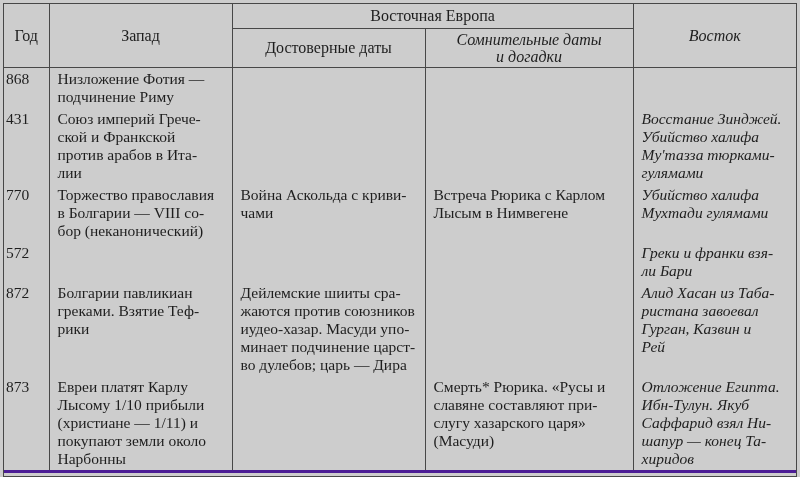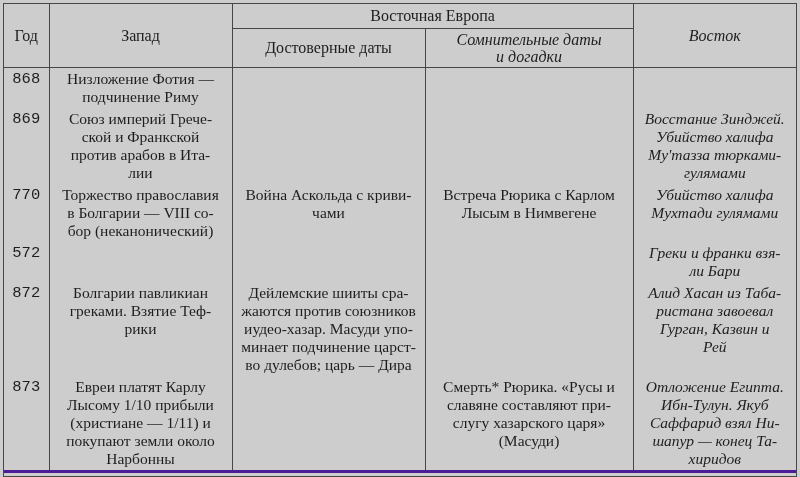--- a/index.html
+++ b/index.html
@@ -49,27 +49,25 @@
     white-space: pre-line;
   }
   thead tr.h1 { height: 24px; }
   thead tr.h2 { height: 37px; }
 
   tbody td {
     font-size: 15.5px;
     line-height: 18px;
     padding: 2px 8px 2px 8px;
     white-space: pre-line;
-    text-align: center;
   }
   tbody td.year {
-    text-align: center;
+    text-align: left;
     padding-left: 2px;
     padding-right: 2px;
-    font-family: Liberation Mono, monospace;
   }
   tbody tr:last-child td { border-bottom: 3px solid #4c1d95; }
 </style>
 </head>
 <body>
 
 <div class="frame">
   <table class="chrono">
     <colgroup>
       <col class="c-year">
@@ -94,21 +92,21 @@
     <tbody>
       <tr>
         <td class="year">868</td>
         <td>Низложение Фотия —
 подчинение Риму</td>
         <td></td>
         <td></td>
         <td></td>
       </tr>
       <tr>
-        <td class="year">869</td>
+        <td class="year">431</td>
         <td>Союз империй Грече-
 ской и Франкской
 против арабов в Ита-
 лии</td>
         <td></td>
         <td></td>
         <td>Восстание Зинджей.
 Убийство халифа
 Му'тазза тюрками-
 гулямами</td>

